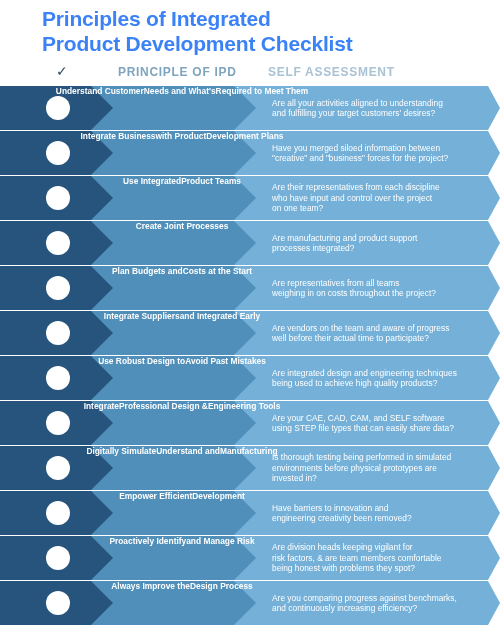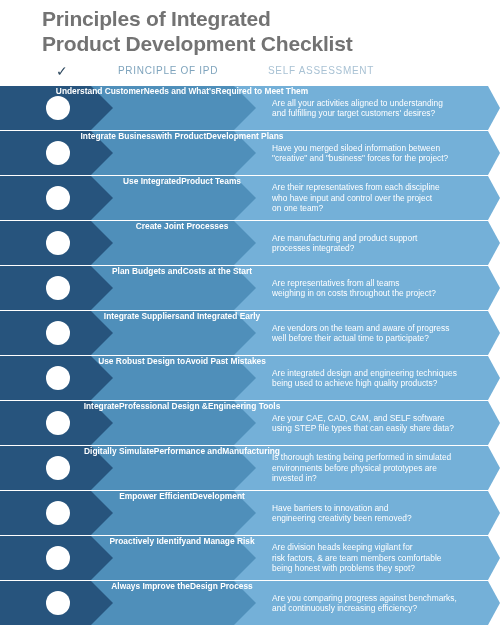--- a/index.html
+++ b/index.html
@@ -25,21 +25,21 @@
   
   .title-block {
     position: absolute;
     left: 42px;
     top: 6px;
     width: 440px;
   }
   .title-line {
     font-size: 21px;
     font-weight: bold;
-    color: #737373;
+    color: #3b82f6;
     letter-spacing: -0.2px;
     line-height: 25px;
     white-space: nowrap;
   }
 
   
   .col-header {
     position: absolute;
     left: 0;
     top: 62px;
@@ -50,22 +50,22 @@
     position: absolute;
     left: 56px;
     top: 1px;
     font-size: 14px;
     color: #2f4a60;
     line-height: 16px;
   }
   .col-label {
     position: absolute;
     top: 3px;
-    font-size: 10px;
-    font-weight: normal;
+    font-size: 12px;
+    font-weight: bold;
     letter-spacing: 0.7px;
     color: #7fa4bd;
   }
   .col-label.principle { left: 118px; }
   .col-label.assessment { left: 268px; color: #a9c2d4; }
 
   
   .rows {
     position: absolute;
     left: 0;
@@ -285,21 +285,21 @@
           <span class="tline">using STEP file types that can easily share data?</span>
         </div>
       </div>
       <div class="row">
         <div class="band-light"></div>
         <div class="band-mid"></div>
         <div class="band-dark"></div>
         <div class="circle"></div>
         <div class="principle-text">
           <span class="tline">Digitally Simulate</span>
-          <span class="tline">Performance and</span>
+          <span class="tline">Understand and</span>
           <span class="tline">Manufacturing</span>
         </div>
         <div class="assessment-text">
           <span class="tline">Is thorough testing being performed in simulated</span>
           <span class="tline">environments before physical prototypes are</span>
           <span class="tline">invested in?</span>
         </div>
       </div>
       <div class="row">
         <div class="band-light"></div>

